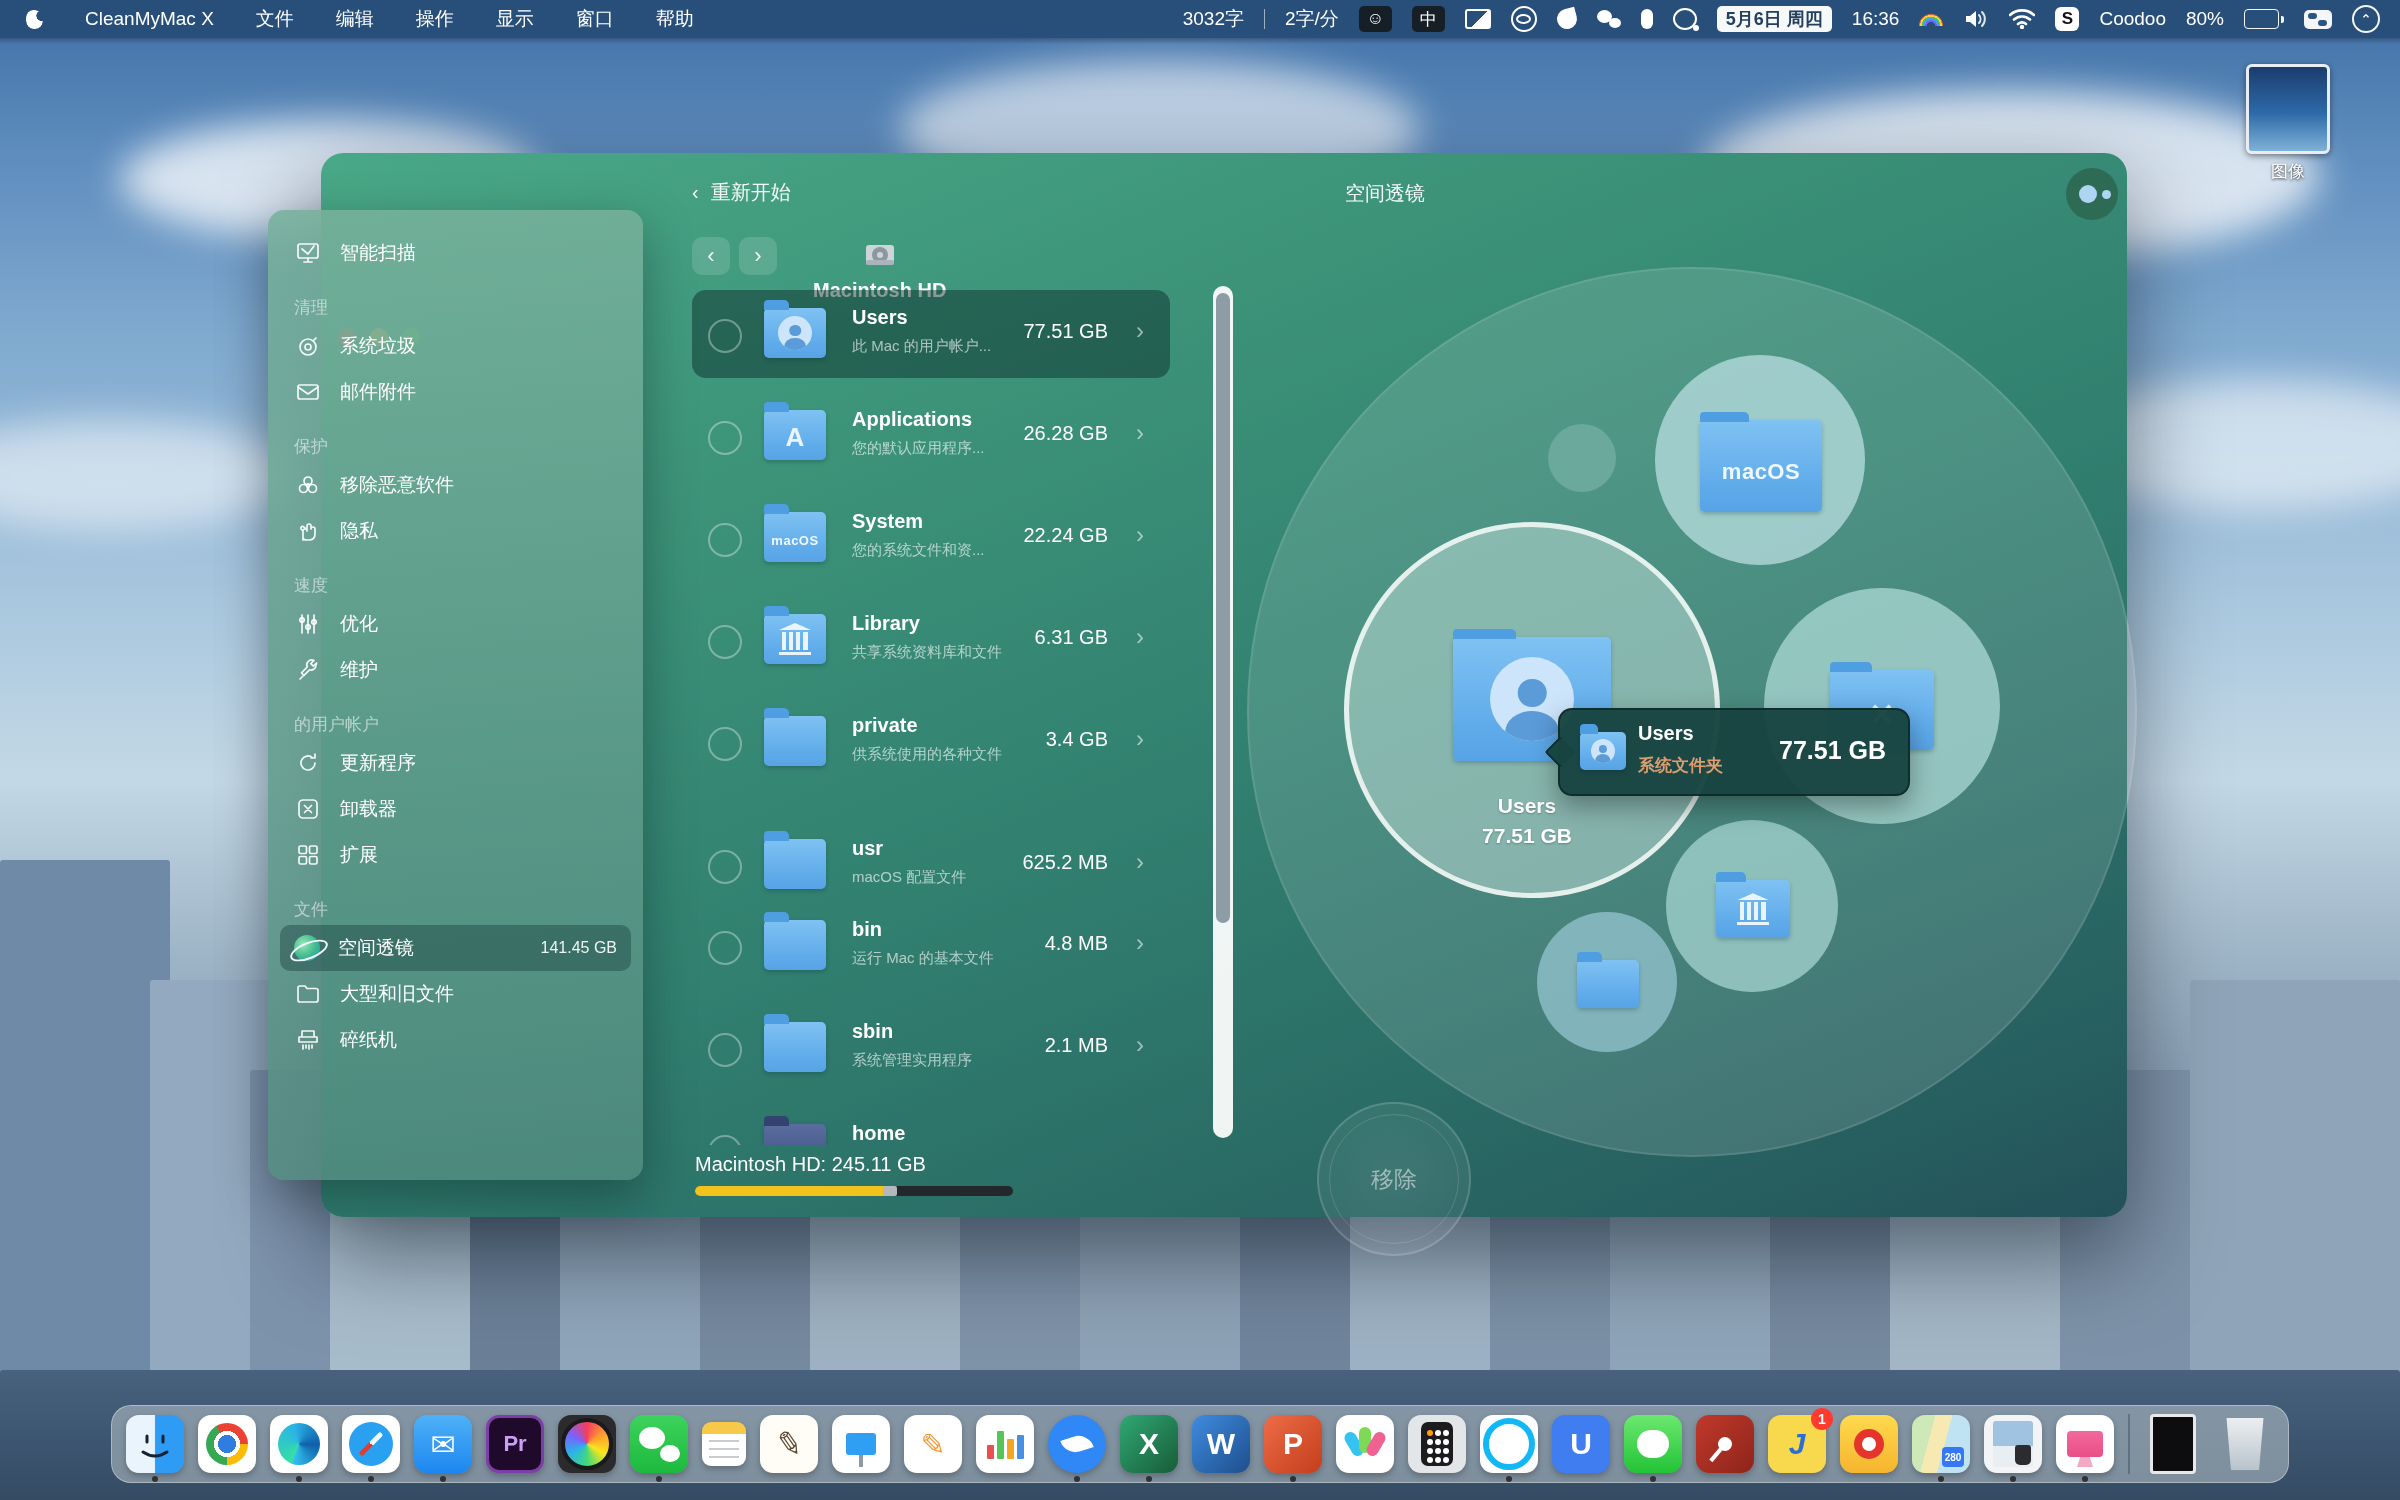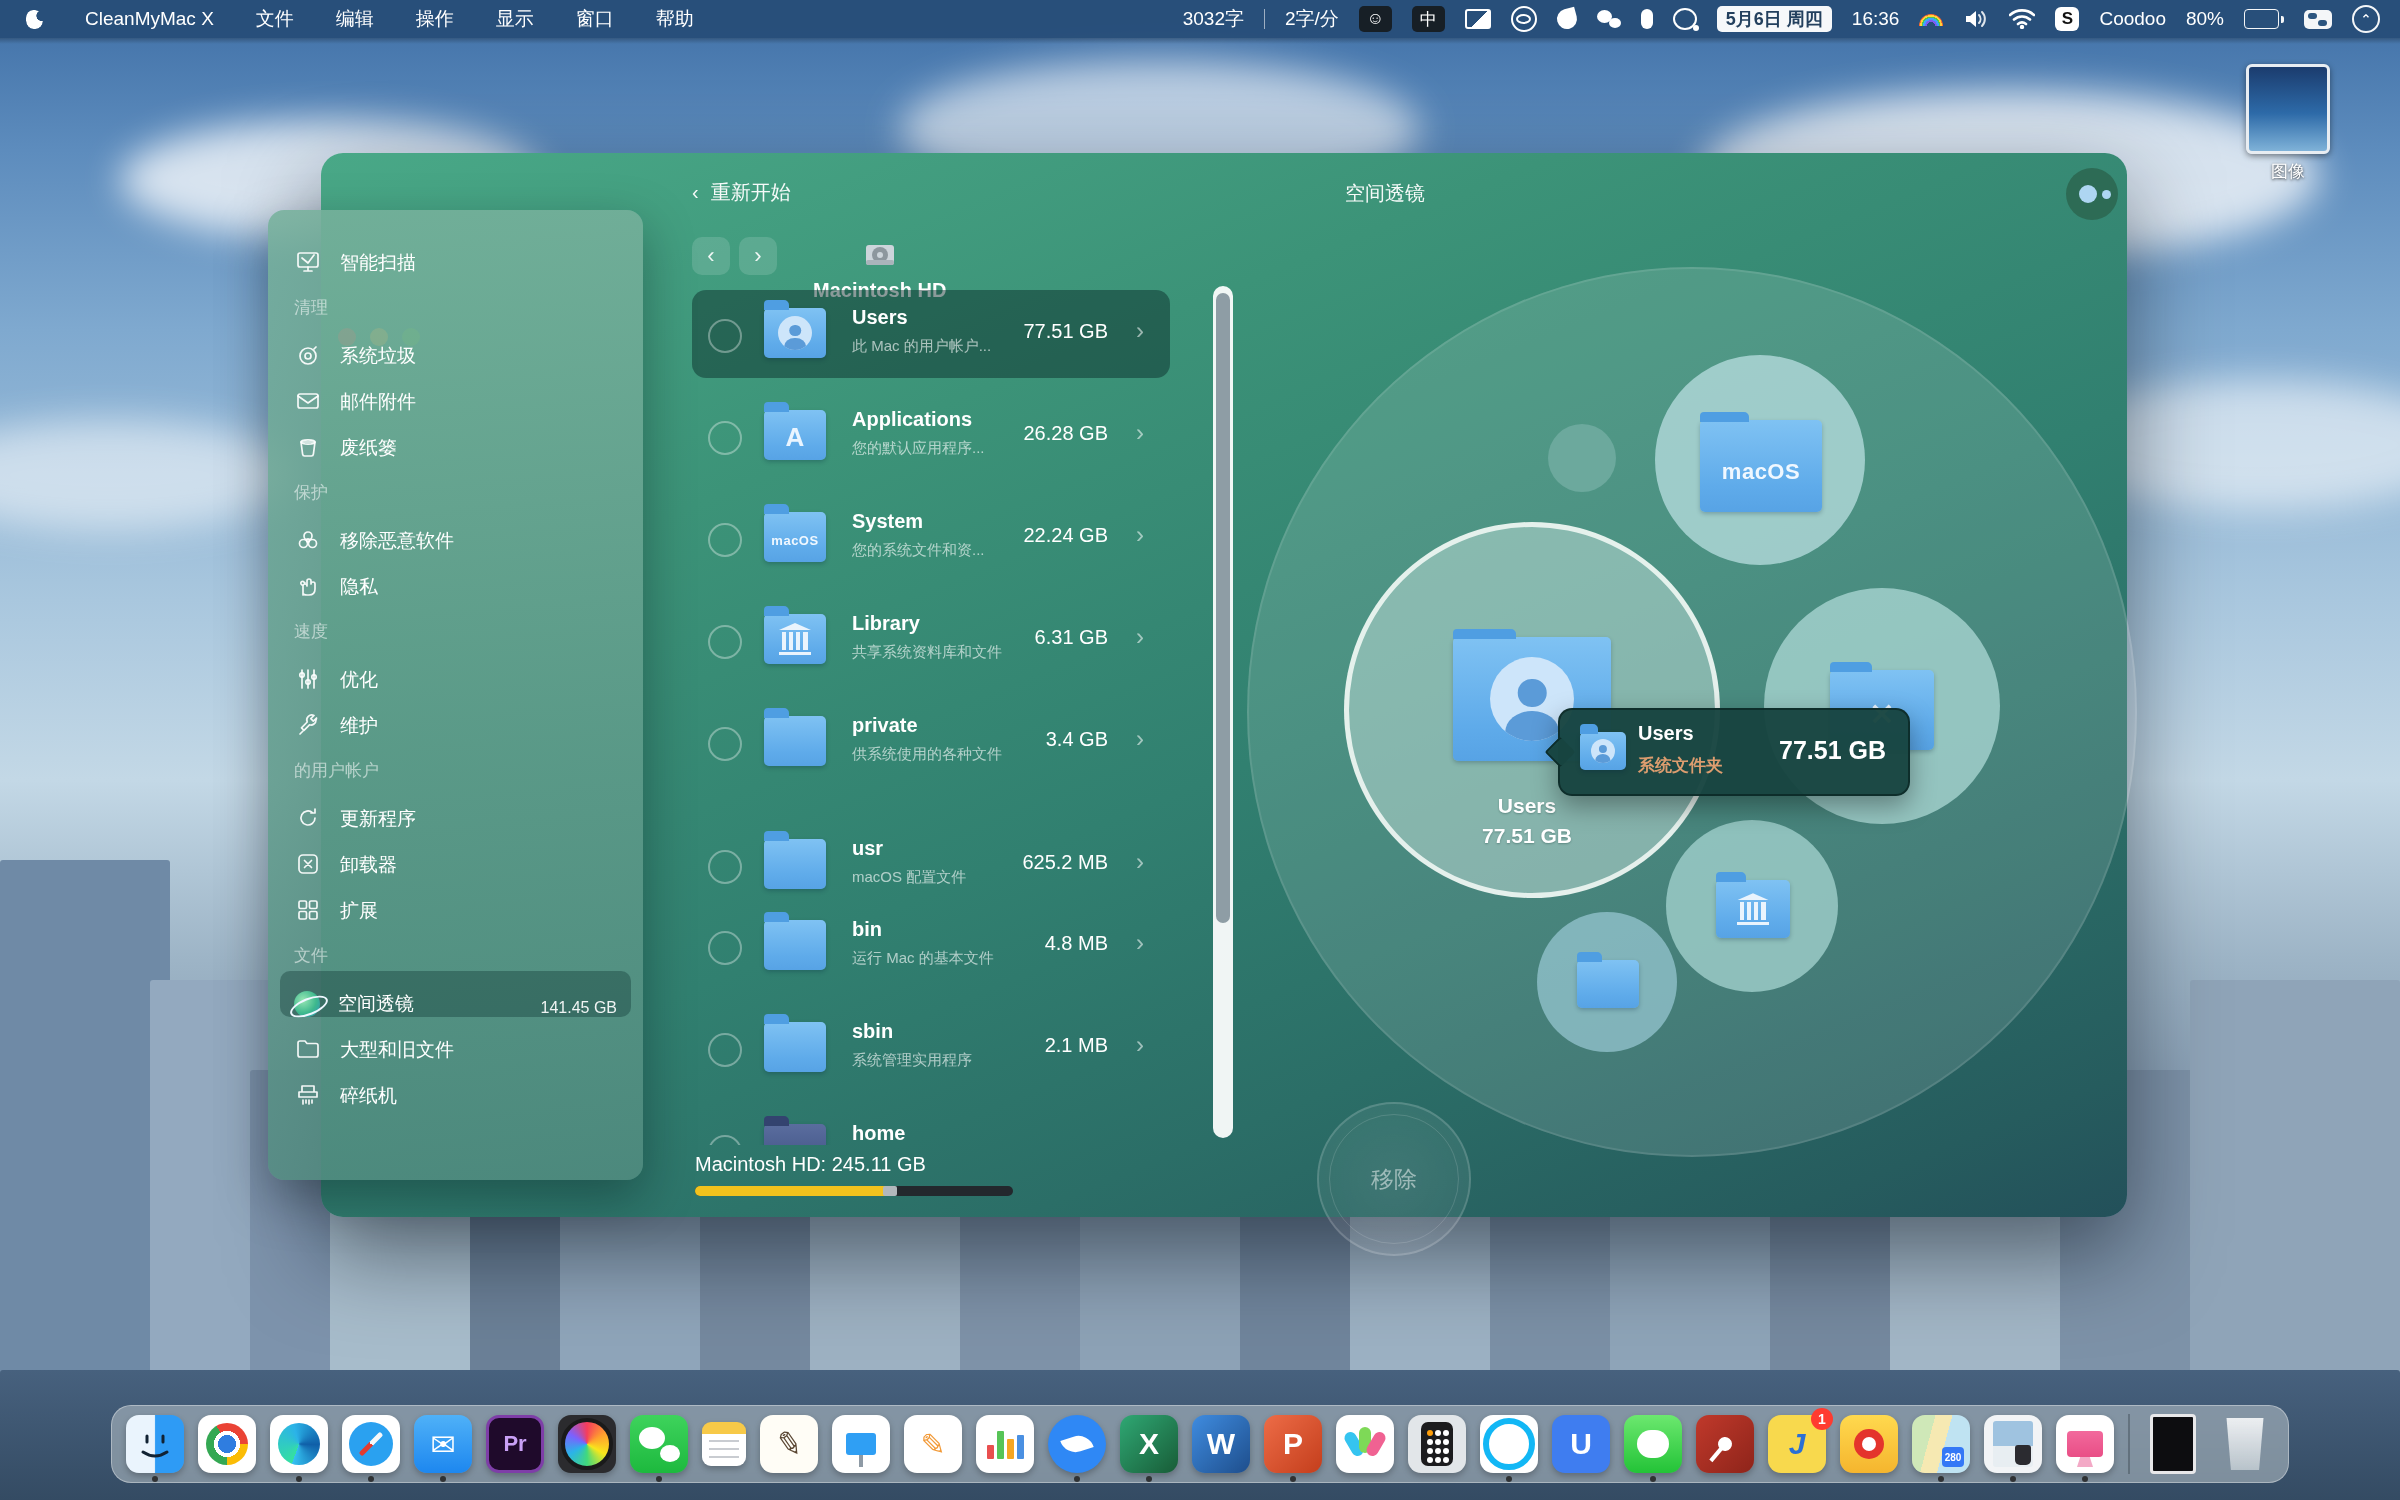--- a/index.html
+++ b/index.html
@@ -113,21 +113,21 @@
     background:rgba(23,68,64,.96);border:2px solid rgba(5,25,23,.55);box-shadow:0 10px 26px rgba(0,0,0,.35);}
   #tooltip::before{content:"";position:absolute;left:-11px;top:31px;width:20px;height:20px;background:rgba(23,68,64,.98);
     border-left:2px solid rgba(5,25,23,.55);border-bottom:2px solid rgba(5,25,23,.55);transform:rotate(45deg);border-radius:3px;}
   #tt-name{position:absolute;left:78px;top:12px;font-size:20px;font-weight:600;}
   #tt-kind{position:absolute;left:78px;top:44px;font-size:17px;color:#dd9d6f;font-weight:600;}
   #tt-size{position:absolute;right:22px;top:26px;font-size:25px;font-weight:600;}
   
   #sidebar{position:absolute;left:268px;top:210px;width:375px;height:970px;border-radius:16px;
     background:linear-gradient(178deg,rgba(118,176,155,.88) 0%,rgba(96,156,139,.86) 55%,rgba(82,140,128,.84) 100%);
     box-shadow:0 18px 50px rgba(0,15,20,.35);color:#fff;padding-top:20px;box-sizing:border-box;}
-  .sbrow{height:46px;margin:0 12px;padding:0 14px;border-radius:10px;display:flex;align-items:flex-end;gap:18px;font-size:19px;}
+  .sbrow{height:46px;margin:0 12px;padding:0 14px;border-radius:10px;display:flex;align-items:center;gap:18px;font-size:19px;}
   .sbrow.sel{background:rgba(16,56,52,.38);}
   .sbrow .val{margin-left:auto;font-size:16px;color:rgba(255,255,255,.92);}
   .sbsec{margin:20px 26px 4px;font-size:17px;color:rgba(255,255,255,.55);}
   .sbi{width:28px;height:28px;flex:none;display:flex;align-items:center;justify-content:center;}
   .sbi svg{stroke:rgba(255,255,255,.92);fill:none;stroke-width:1.7;stroke-linecap:round;stroke-linejoin:round;}
   .planet{width:26px;height:26px;border-radius:50%;position:relative;flex:none;
     background:radial-gradient(circle at 35% 35%,#97e6b4,#3db88d 55%,#2f8fbf);}
   .planet::after{content:"";position:absolute;left:-5px;top:7px;width:36px;height:13px;border:2px solid #eef7ff;border-radius:50%;transform:rotate(-22deg);}
   
   #dock{position:absolute;left:50%;transform:translateX(-50%);bottom:17px;height:76px;border-radius:20px;
@@ -443,29 +443,20 @@
   </div>
   <div class="sbrow">
     <span class="sbi">
         <svg width="26" height="26" viewBox="0 0 26 26">
           <rect x="3" y="6" width="20" height="14" rx="2"></rect>
           <path d="M3 8l10 7L23 8"></path>
         </svg>
       </span>
     <span>邮件附件</span>
   </div>
-  <div class="sbrow">
-    <span class="sbi">
-        <svg width="26" height="26" viewBox="0 0 26 26">
-          <path d="M6 8h14l-1.6 12.2a2 2 0 01-2 1.8H9.6a2 2 0 01-2-1.8L6 8z"></path>
-          <ellipse cx="13" cy="8" rx="7" ry="2.2"></ellipse>
-        </svg>
-      </span>
-    <span>废纸篓</span>
-  </div>
 
   <div class="sbsec">保护</div>
   <div class="sbrow">
     <span class="sbi">
         <svg width="26" height="26" viewBox="0 0 26 26">
           <circle cx="13" cy="9" r="4"></circle>
           <circle cx="8.5" cy="16.5" r="4"></circle>
           <circle cx="17.5" cy="16.5" r="4"></circle>
           <circle cx="13" cy="13.5" r="1.6"></circle>
         </svg>

